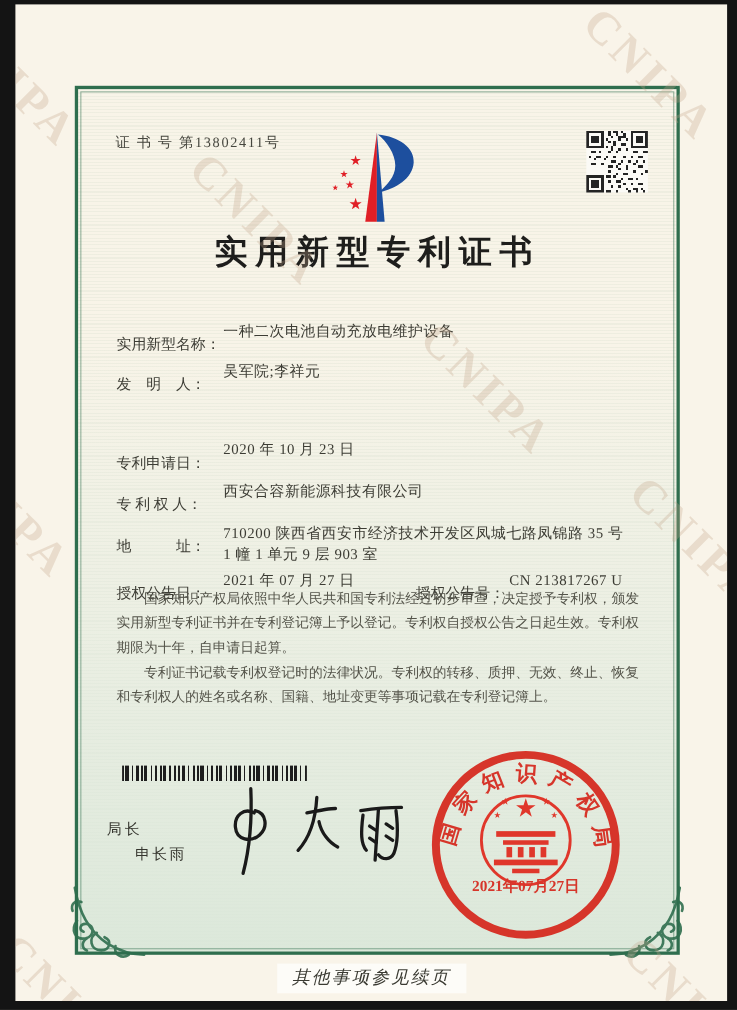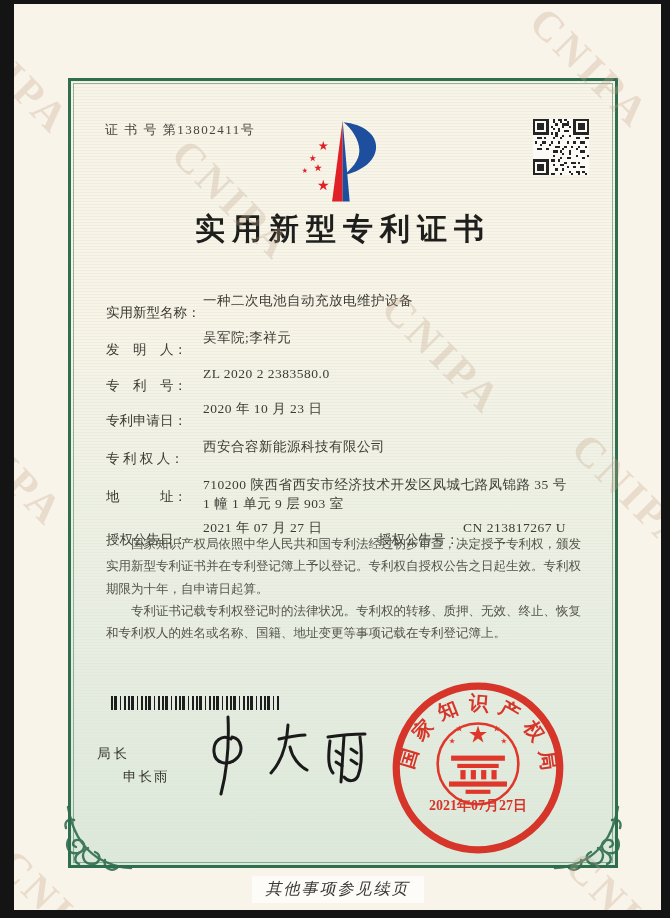--- a/index.html
+++ b/index.html
@@ -119,23 +119,20 @@
         </g>
       </svg>
 
       <div class="title">实用新型专利证书</div>
 
       <div class="row" style="top:210px">
         <span class="lab">实用新型名称：</span><span class="val">一种二次电池自动充放电维护设备</span>
       </div>
       <div class="row" style="top:247px">
         <span class="lab">发　明　人：</span><span class="val">吴军院;李祥元</span>
-      </div>
-      <div class="row" style="top:283px">
-        <span class="lab">专　利　号：</span><span class="val">ZL 2020 2 2383580.0</span>
       </div>
       <div class="row" style="top:318px">
         <span class="lab">专利申请日：</span><span class="val">2020 年 10 月 23 日</span>
       </div>
       <div class="row" style="top:356px">
         <span class="lab">专 利 权 人：</span><span class="val">西安合容新能源科技有限公司</span>
       </div>
       <div class="row" style="top:394px">
         <span class="lab">地　　　址：</span><span class="val" style="width:368px">710200 陕西省西安市经济技术开发区凤城七路凤锦路 35 号 1 幢 1 单元 9 层 903 室</span>
       </div>

